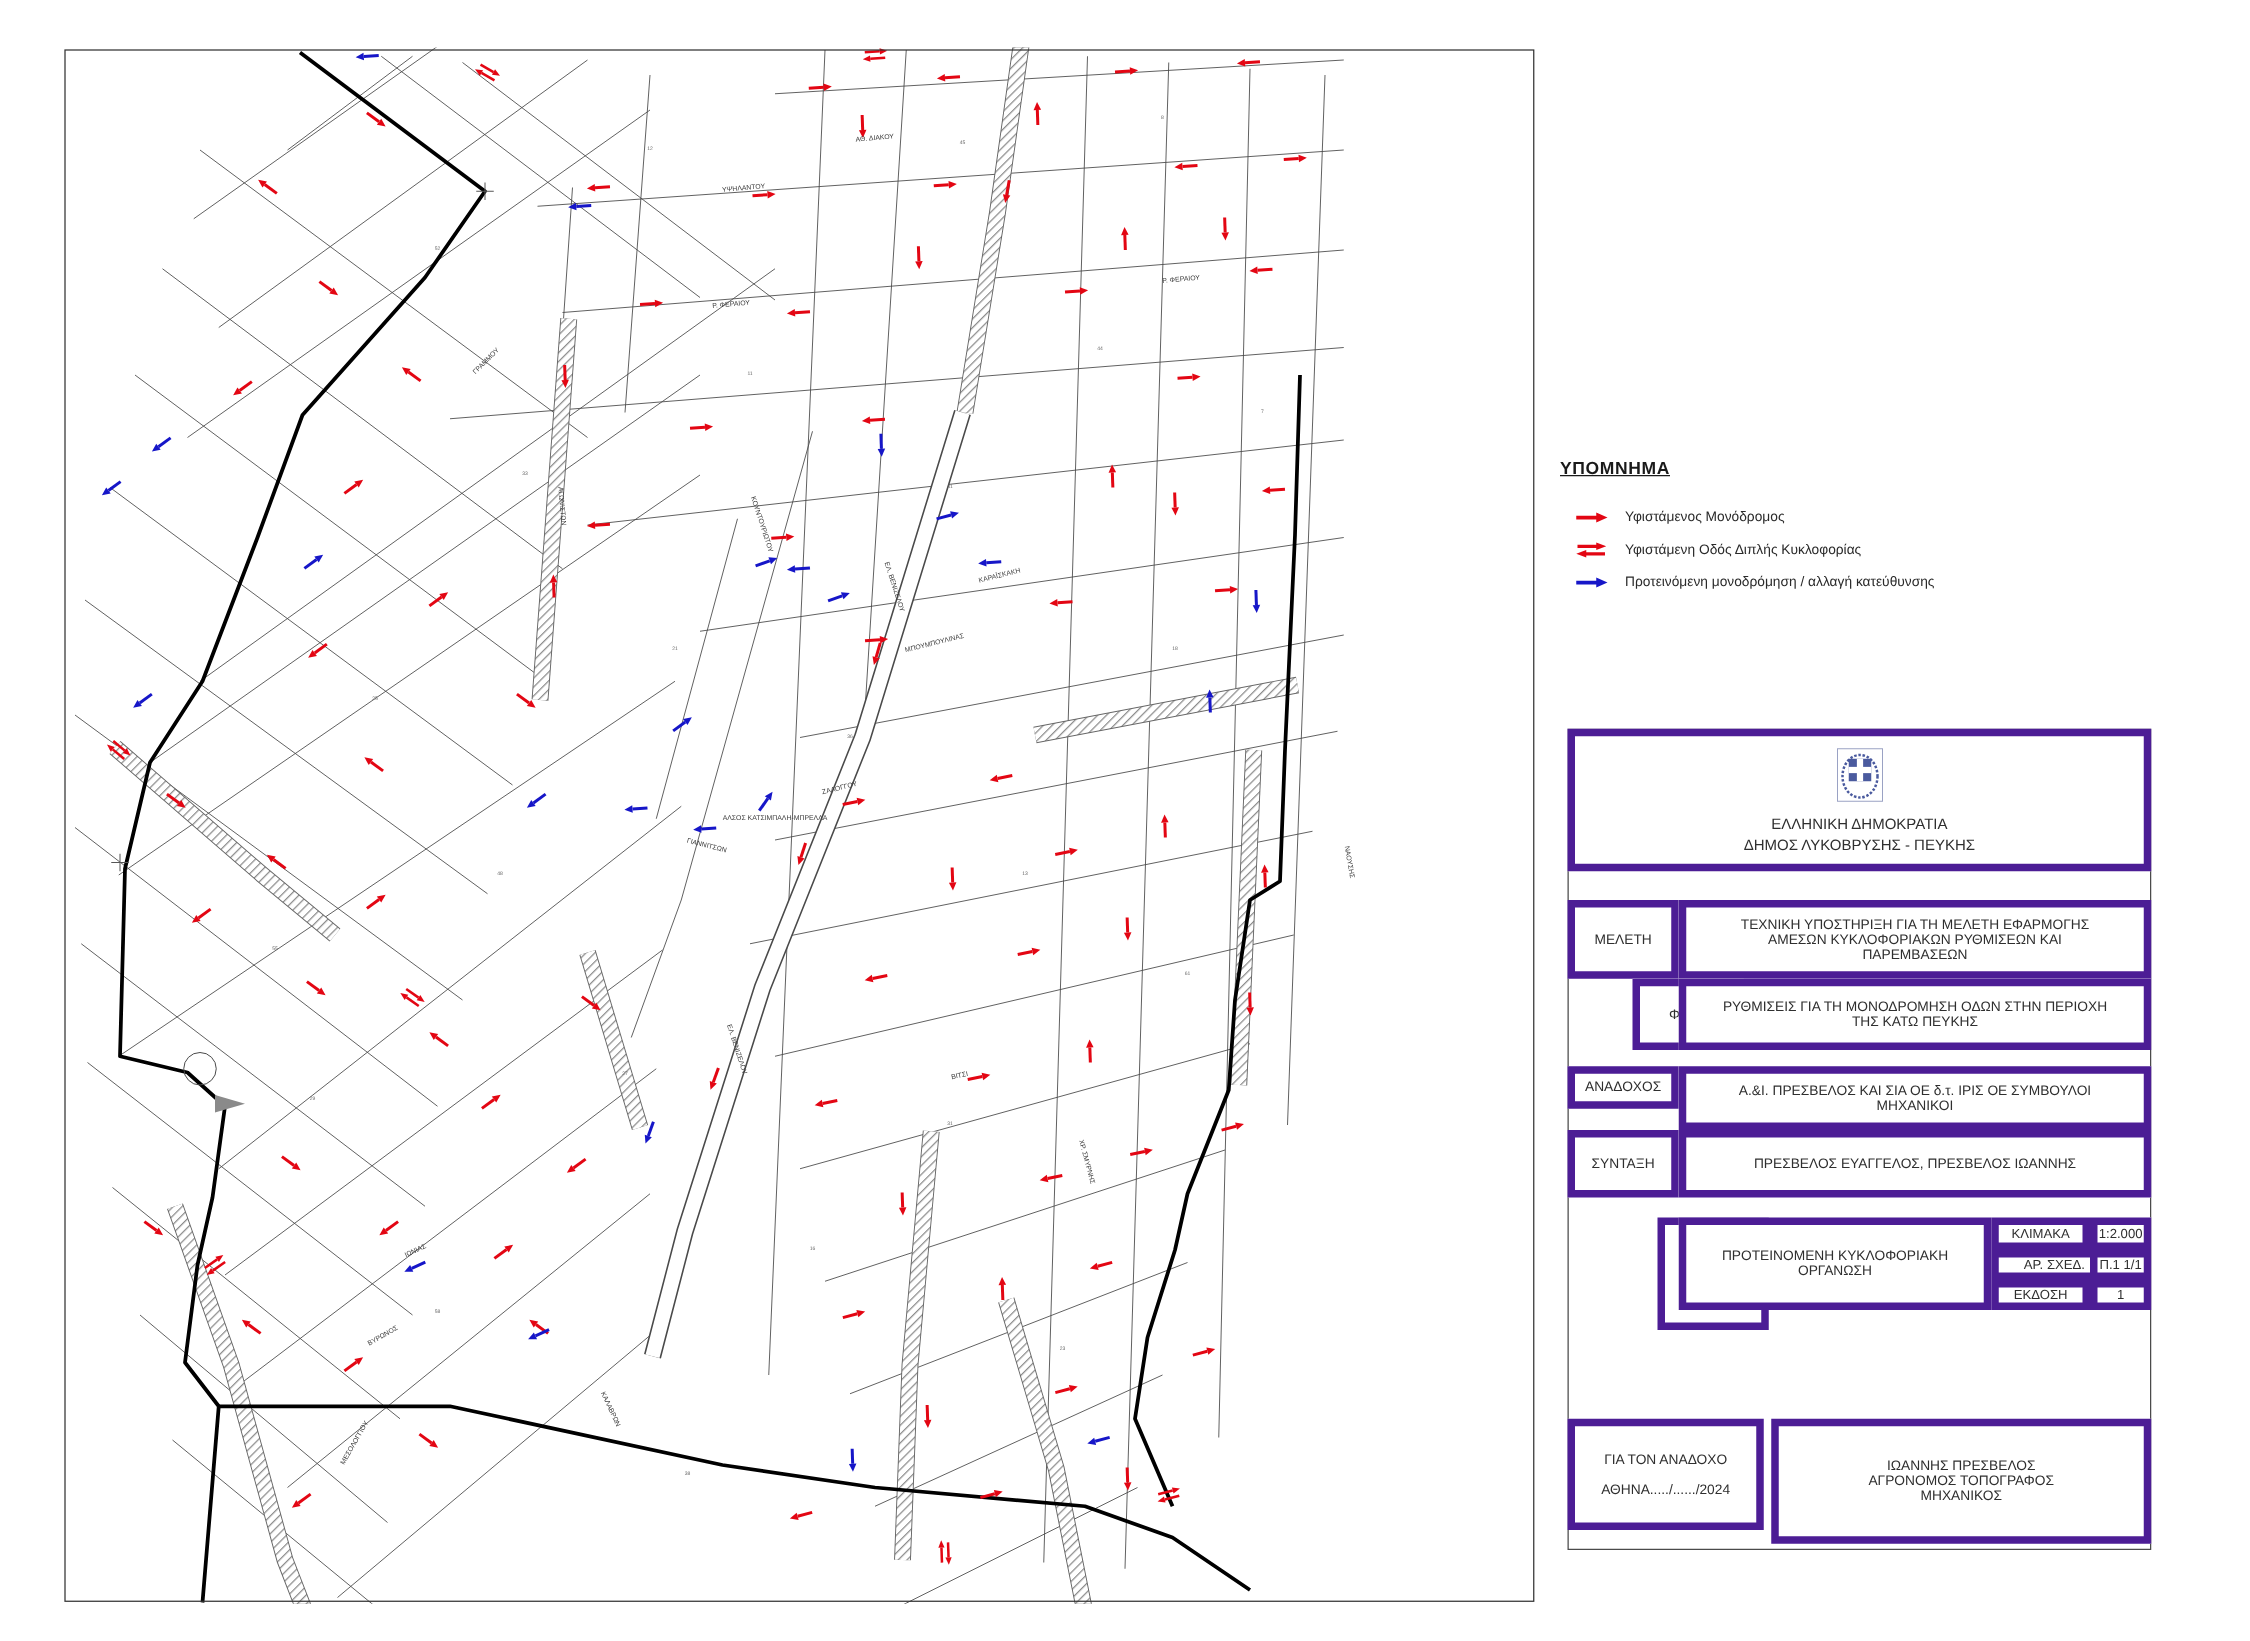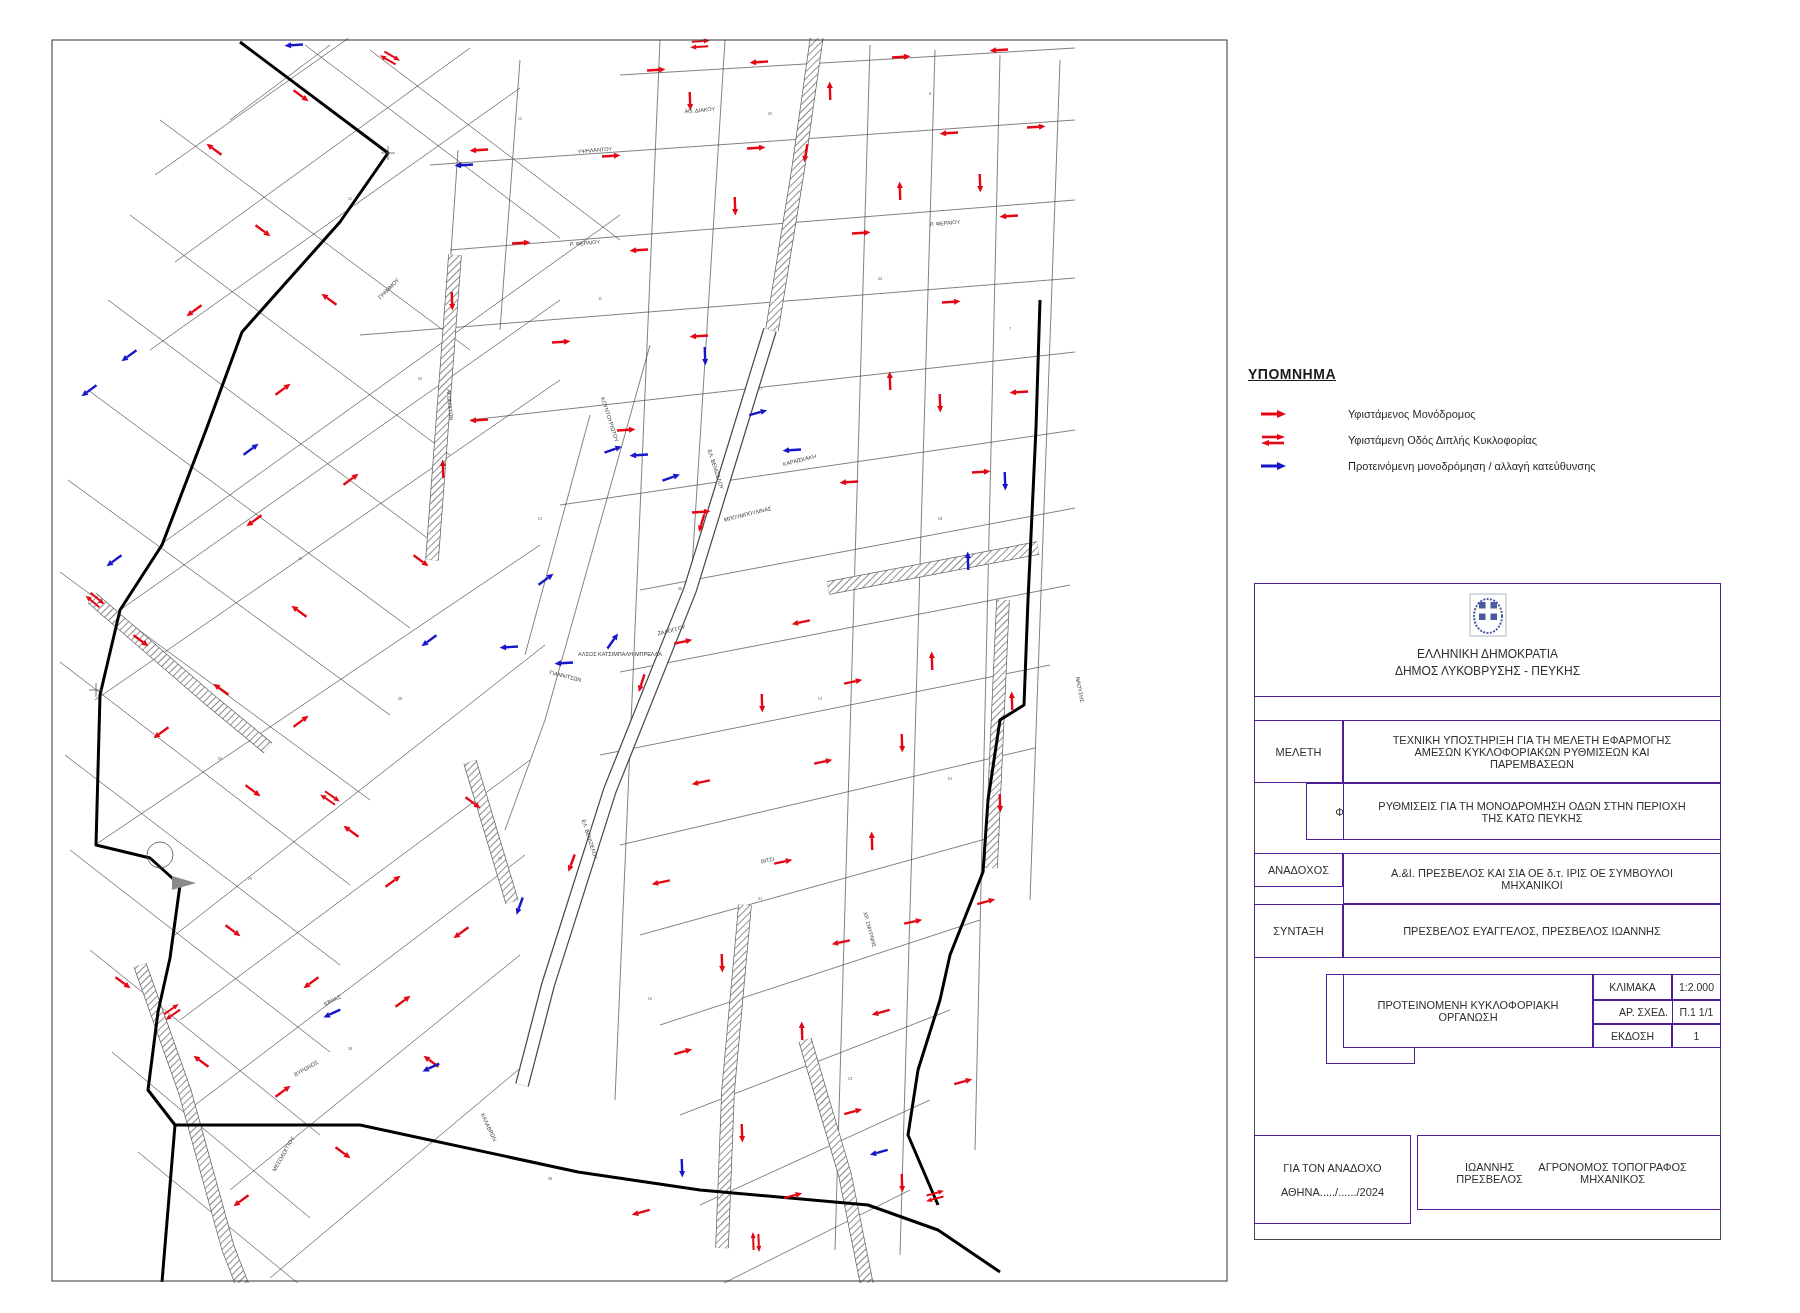--- a/index.html
+++ b/index.html
@@ -13,25 +13,25 @@
   .hath{fill:none;stroke:url(#hp);stroke-width:12;}
   .avc{fill:none;stroke:#4a4a4a;stroke-width:14;}
   .avf{fill:none;stroke:#fff;stroke-width:11.5;}
   .bd{fill:none;stroke:#000;stroke-width:3;stroke-linejoin:round;}
   .mlbl{font-family:"Liberation Sans",sans-serif;font-size:5.5px;fill:#3a3a3a;text-anchor:middle;}
   .mnum{font-family:"Liberation Sans",sans-serif;font-size:4px;fill:#666;text-anchor:middle;}
   .frame{fill:none;stroke:#333;stroke-width:1;}
   
   .legend-title{position:absolute;left:1248px;top:366px;font-size:14px;font-weight:bold;
     text-decoration:underline;color:#1a1a1a;letter-spacing:0.5px;}
-  .legend-row{position:absolute;left:1256px;height:20px;display:flex;align-items:center;gap:48px;}
+  .legend-row{position:absolute;left:1256px;height:20px;display:flex;align-items:center;}
   .legend-row .lic{width:34px;display:flex;justify-content:center;}
   .legend-row .llab{margin-left:10px;font-size:11px;color:#2a2a2a;}
   
-  .cell{position:absolute;border:1px solid #4c1d95;background:#fff;display:flex;
+  .cell{position:absolute;border:6px solid #4c1d95;background:#fff;display:flex;
         align-items:center;justify-content:center;text-align:center;font-size:11px;color:#2f2f2f;}
   .cell.pad{padding:2px 28px;}
   .outer{position:absolute;border:1px solid #4a4a4a;}
   .hdr-lines{position:absolute;width:100%;text-align:center;font-size:12px;line-height:17px;color:#2f2f2f;}
 </style>
 </head>
 <body>
 
 <div id="sheet">
 
@@ -736,18 +736,18 @@
   <div class="cell" style="left:1593px;top:1000px;width:101px;height:24px;font-size:10.5px;">ΑΡ. ΣΧΕΔ.</div>
   <div class="cell" style="left:1672px;top:1000px;width:49px;height:24px;font-size:10.5px;">Π.1 1/1</div>
   <div class="cell" style="left:1593px;top:1024px;width:79px;height:24px;font-size:10.5px;">ΕΚΔΟΣΗ</div>
   <div class="cell" style="left:1672px;top:1024px;width:49px;height:24px;font-size:10.5px;">1</div>
 
 
   <div class="cell" style="left:1254px;top:1135px;width:157px;height:89px;flex-direction:column;gap:12px;">
     <div>ΓΙΑ ΤΟΝ ΑΝΑΔΟΧΟ</div>
     <div>ΑΘΗΝΑ...../....../2024</div>
   </div>
-  <div class="cell pad" style="left:1417px;top:1135px;width:304px;height:75px;flex-direction:row;gap:0;">
+  <div class="cell pad" style="left:1417px;top:1135px;width:304px;height:100px;flex-direction:column;gap:0;">
     <div>ΙΩΑΝΝΗΣ ΠΡΕΣΒΕΛΟΣ</div>
     <div style="max-width:200px;">ΑΓΡΟΝΟΜΟΣ ΤΟΠΟΓΡΑΦΟΣ ΜΗΧΑΝΙΚΟΣ</div>
   </div>
 
 </div>
 
 </body></html>

